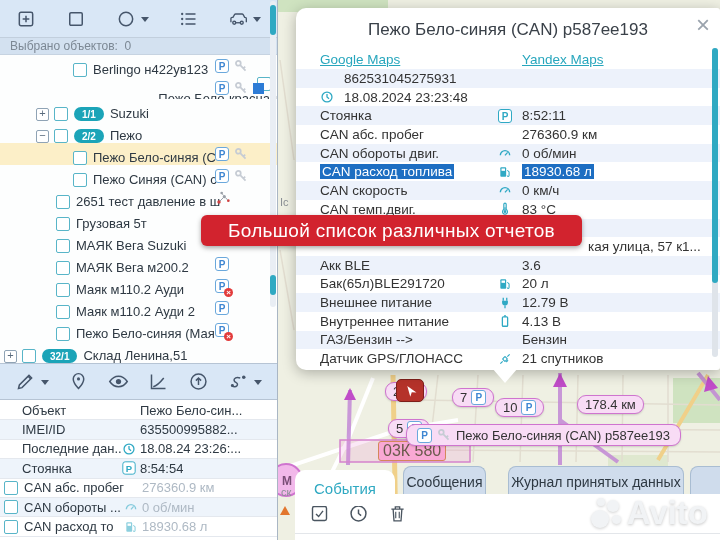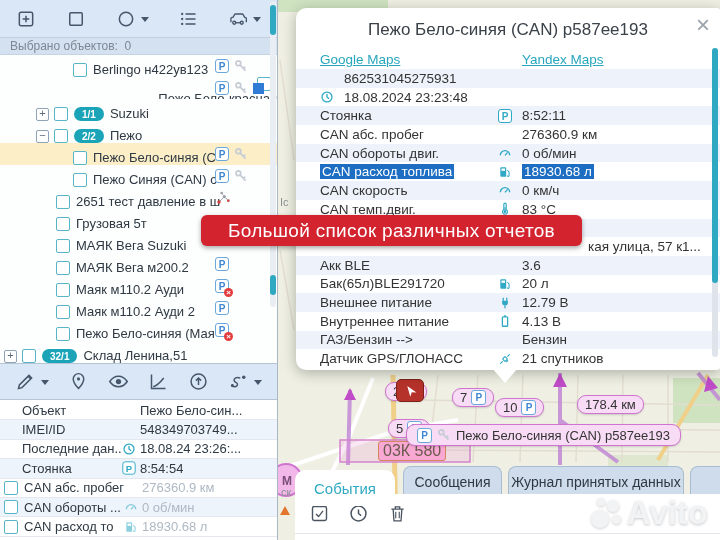--- a/index.html
+++ b/index.html
@@ -374,21 +374,21 @@
         <div class="prow">
           <span class="pcb-space"></span>
           <span class="plab">Объект</span>
           <span class="ppic"></span>
           <span class="pval">Пежо Бело-син...</span>
         </div>
         <div class="prow">
           <span class="pcb-space"></span>
           <span class="plab">IMEI/ID</span>
           <span class="ppic"></span>
-          <span class="pval">548349703749...</span>
+          <span class="pval">635500995882...</span>
         </div>
         <div class="prow">
           <span class="pcb-space"></span>
           <span class="plab">Последние дан...</span>
           <span class="ppic">
             <span class="ic ">
               <svg viewBox="0 0 24 24">
                 <circle cx="12" cy="12" r="8.5" fill="none" stroke="currentColor" stroke-width="2.2"></circle>
                 <path d="M12 7v5l3.5 3" fill="none" stroke="currentColor" stroke-width="2.2"></path>
               </svg>
@@ -638,21 +638,21 @@
     <svg viewBox="0 0 24 24">
         <path d="M12 3l6 17-6-4.5L6 20z" fill="#fff" transform="rotate(-35 12 12)"></path>
       </svg>
   </div>
 
   <div class="btm">
     <div id="tabs">
         <div class="tab active" style="left: 0px; width: 100px;">
           <span>События</span>
         </div>
-        <div class="tab" style="left: 108px; width: 99px;">
+        <div class="tab" style="left: 108px; width: 83px;">
           <span>Сообщения</span>
         </div>
         <div class="tab" style="left: 213px; width: 176px;">
           <span>Журнал принятых данных</span>
         </div>
         <div class="tab" style="left: 395px; width: 40px;">
           <span></span>
         </div>
       </div>
     <div class="btm-content">

